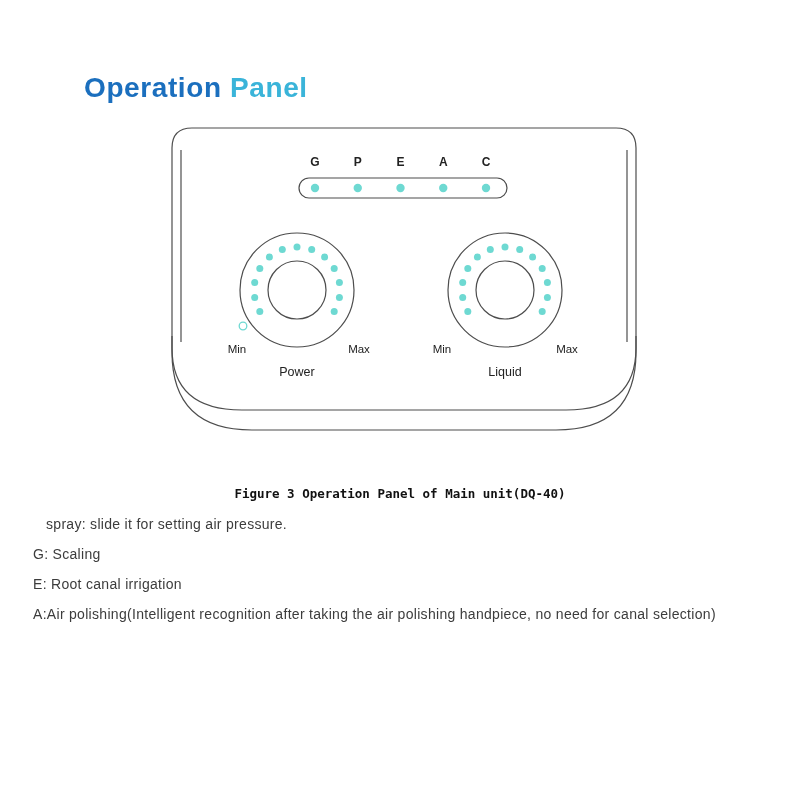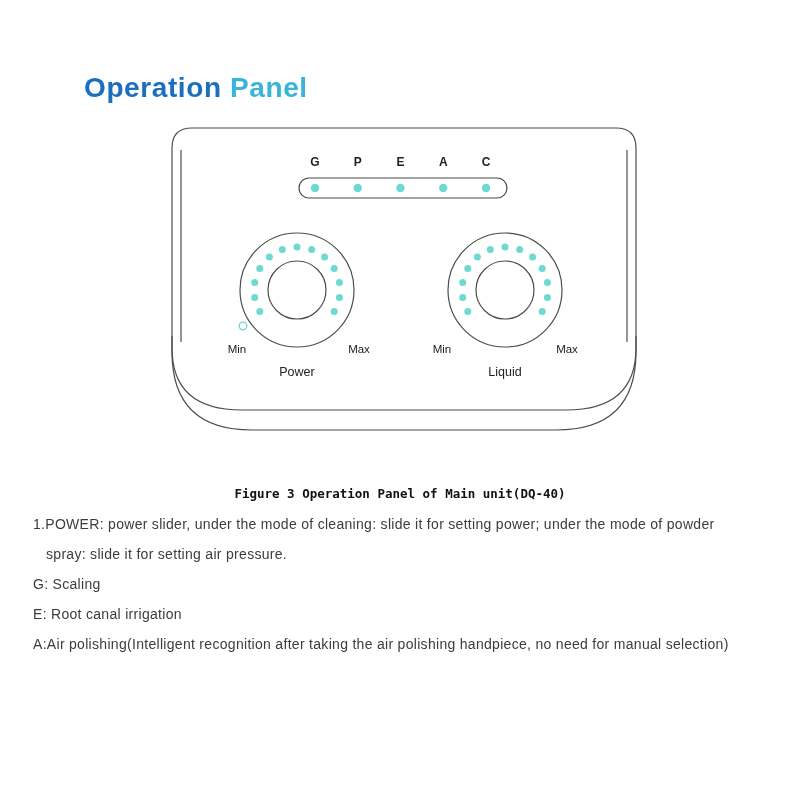--- a/index.html
+++ b/index.html
@@ -100,20 +100,19 @@
       <text x="297" y="376" font-size="12.5">Power</text>
       <text x="442" y="353">Min</text>
       <text x="567" y="353">Max</text>
       <text x="505" y="376" font-size="12.5">Liquid</text>
     </g>
   </svg>
 
   <div class="caption">Figure 3 Operation Panel of Main unit(DQ-40)</div>
 
   <div class="notes">
-    <div class="note">1.POWER: power slider, under the mode of cleaning: slide it for setting power; under the mode of powder</div>
     <div class="note indent">spray: slide it for setting air pressure.</div>
     <div class="note">G: Scaling</div>
     <div class="note">E: Root canal irrigation</div>
-    <div class="note">A:Air polishing(Intelligent recognition after taking the air polishing handpiece, no need for manual selection)</div>
+    <div class="note">A:Air polishing(Intelligent recognition after taking the air polishing handpiece, no need for canal selection)</div>
   </div>
 
 </div>
 
 </body></html>

